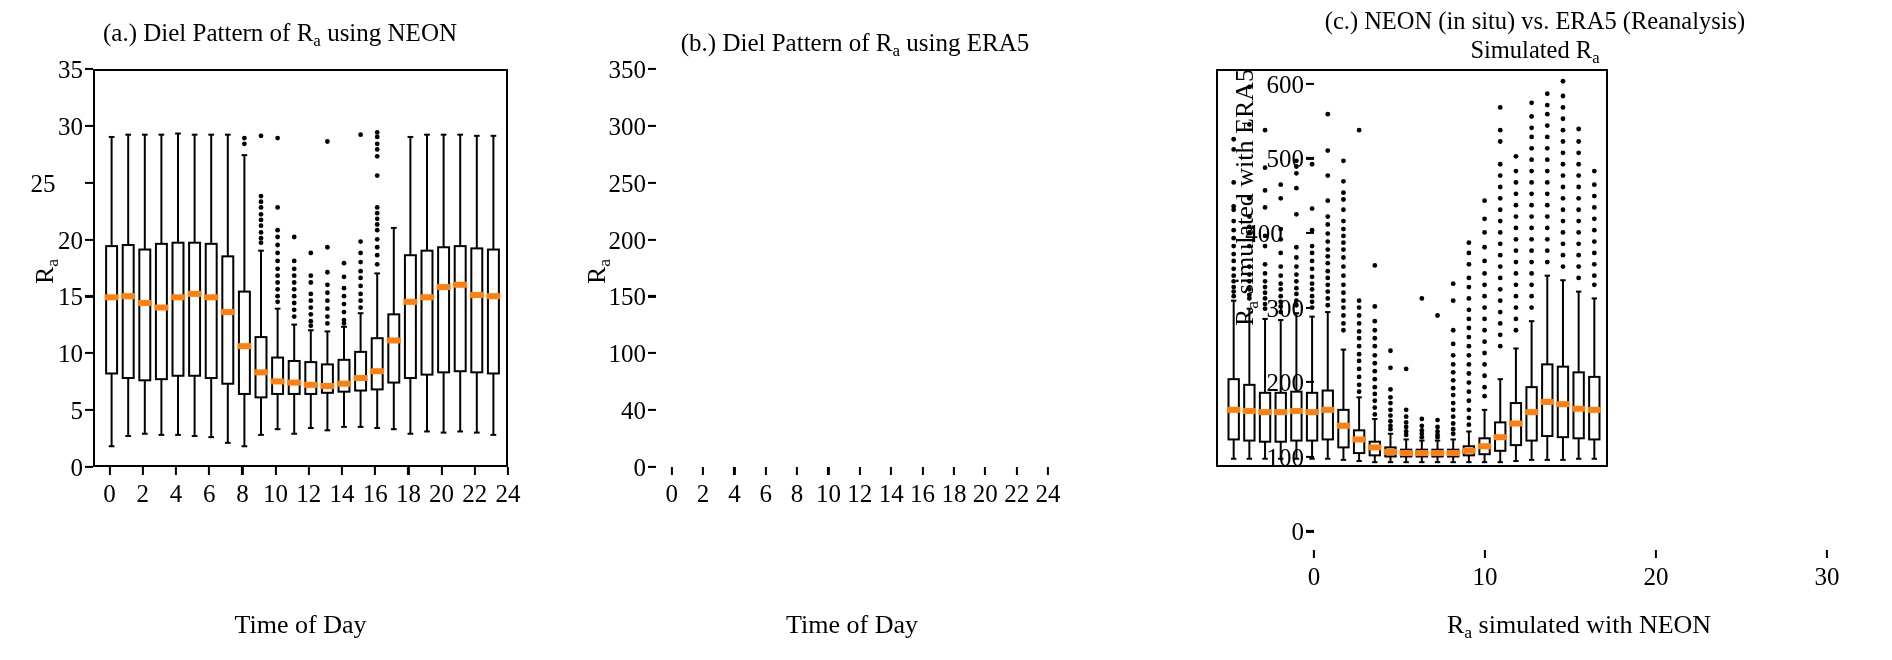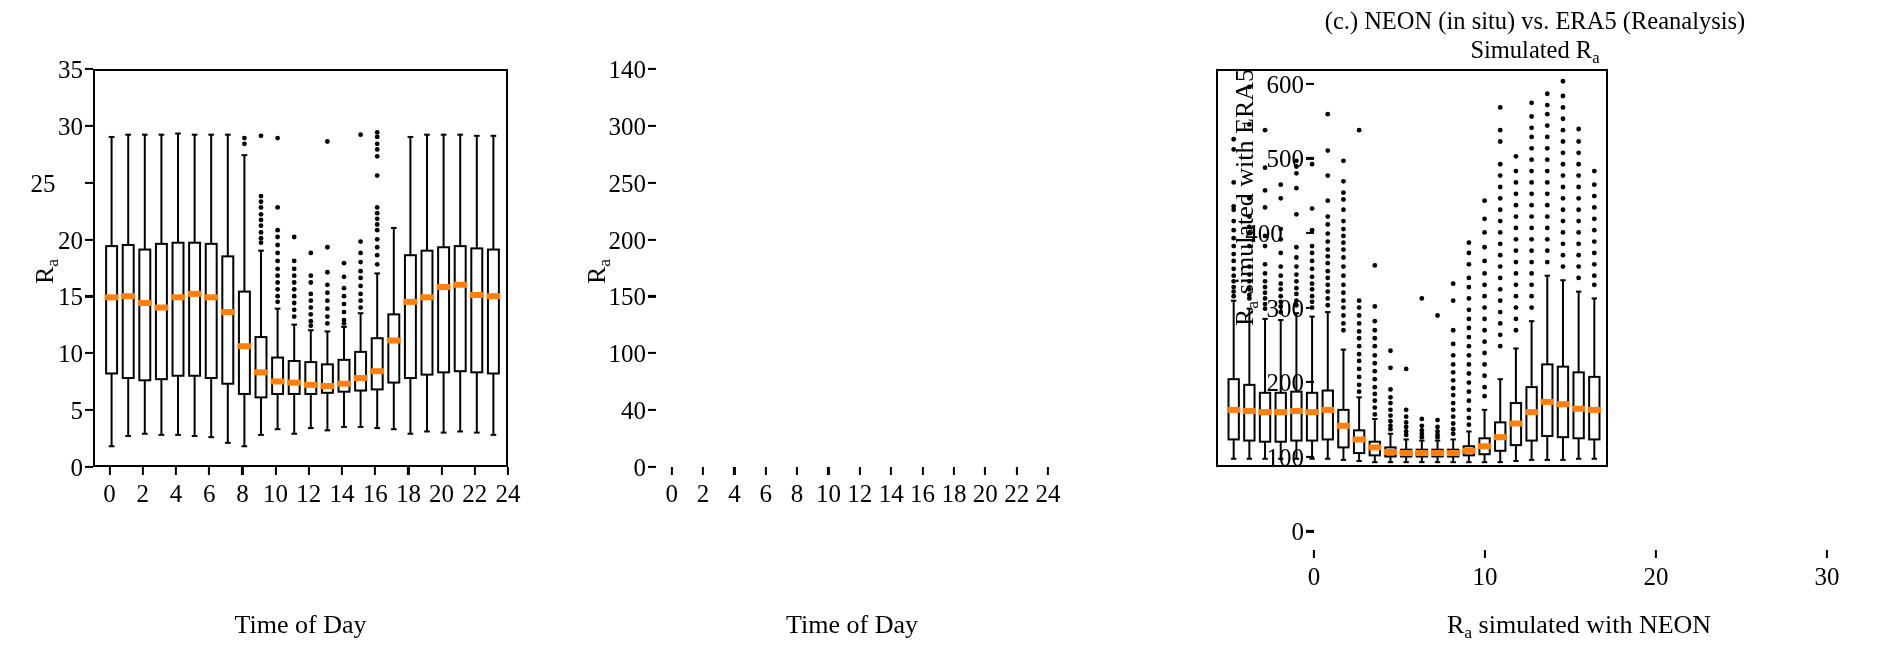--- a/index.html
+++ b/index.html
@@ -110,20 +110,23 @@
 
   svg{display:block;}
   .plotsvg{position:absolute;left:0;top:0;}
 </style>
 </head>
 <body>
 
 <div id="figure">
 
   <div class="panel" id="panel-a">
+    <div class="ptitle" id="title-a">
+      <span>(a.) Diel Pattern of R</span><sub>a</sub><span> using NEON</span>
+    </div>
 
     <div class="plotbox" id="box-a">
       <svg class="plotsvg" id="svg-a" width="415" height="398">
           <g>
             <g>
               <line x1="16.6" y1="175.11999999999998" x2="16.6" y2="65.95428571428573" stroke="#000" stroke-width="2"></line>
               <line x1="16.6" y1="302.48" x2="16.6" y2="375.25714285714287" stroke="#000" stroke-width="2"></line>
               <line x1="13.75144" y1="65.95428571428573" x2="19.44856" y2="65.95428571428573" stroke="#000" stroke-width="2"></line>
               <line x1="13.75144" y1="375.25714285714287" x2="19.44856" y2="375.25714285714287" stroke="#000" stroke-width="2"></line>
               <rect x="11.122" y="175.11999999999998" width="10.956000000000003" height="127.36000000000004" fill="#fff" stroke="#000" stroke-width="2"></rect>
@@ -450,20 +453,23 @@
         <div class="xtickmark" style="left: 508px; top: 467px;"></div>
       </div>
 
     <div class="ylabel-rot" id="ylabel-a" style="left: 30px; top: 284.469px;">
       <span>R</span><sub>a</sub>
     </div>
     <div class="axlabel" id="xlabel-a" style="left:93px;top:610px;width:415px;">Time of Day</div>
   </div>
 
   <div class="panel" id="panel-b">
+    <div class="ptitle" id="title-b">
+      <span>(b.) Diel Pattern of R</span><sub>a</sub><span> using ERA5</span>
+    </div>
 
     <div class="plotbox" id="box-b">
       <svg class="plotsvg" id="svg-b" width="392" height="398">
           <g>
             <g>
               <line x1="15.68" y1="308.1657142857143" x2="15.68" y2="229.70285714285714" stroke="#000" stroke-width="2"></line>
               <line x1="15.68" y1="368.4342857142857" x2="15.68" y2="387.7657142857143" stroke="#000" stroke-width="2"></line>
               <line x1="12.989312" y1="229.70285714285714" x2="18.370688" y2="229.70285714285714" stroke="#000" stroke-width="2"></line>
               <line x1="12.989312" y1="387.7657142857143" x2="18.370688" y2="387.7657142857143" stroke="#000" stroke-width="2"></line>
               <rect x="10.5056" y="308.1657142857143" width="10.348799999999999" height="60.26857142857142" fill="#fff" stroke="#000" stroke-width="2"></rect>
@@ -1010,21 +1016,21 @@
         <div class="ytick" style="left: 6px; width: 80px; top: 353.286px;">100</div>
         <div class="ytickmark" style="left: 88px; top: 353.286px;"></div>
         <div class="ytick" style="left: 6px; width: 80px; top: 296.429px;">150</div>
         <div class="ytickmark" style="left: 88px; top: 296.429px;"></div>
         <div class="ytick" style="left: 6px; width: 80px; top: 239.571px;">200</div>
         <div class="ytickmark" style="left: 88px; top: 239.571px;"></div>
         <div class="ytick" style="left: 6px; width: 80px; top: 182.714px;">250</div>
         <div class="ytickmark" style="left: 88px; top: 182.714px;"></div>
         <div class="ytick" style="left: 6px; width: 80px; top: 125.857px;">300</div>
         <div class="ytickmark" style="left: 88px; top: 125.857px;"></div>
-        <div class="ytick" style="left: 6px; width: 80px; top: 69px;">140</div>
+        <div class="ytick" style="left: 6px; width: 80px; top: 69px;">350</div>
         <div class="ytickmark" style="left: 88px; top: 69px;"></div>
       </div>
     <div id="b-xticks">
         <div class="xtick" style="left: 111.68px; top: 481px;">0</div>
         <div class="xtickmark" style="left: 111.68px; top: 467px;"></div>
         <div class="xtick" style="left: 143.04px; top: 481px;">2</div>
         <div class="xtickmark" style="left: 143.04px; top: 467px;"></div>
         <div class="xtick" style="left: 174.4px; top: 481px;">4</div>
         <div class="xtickmark" style="left: 174.4px; top: 467px;"></div>
         <div class="xtick" style="left: 205.76px; top: 481px;">6</div>

